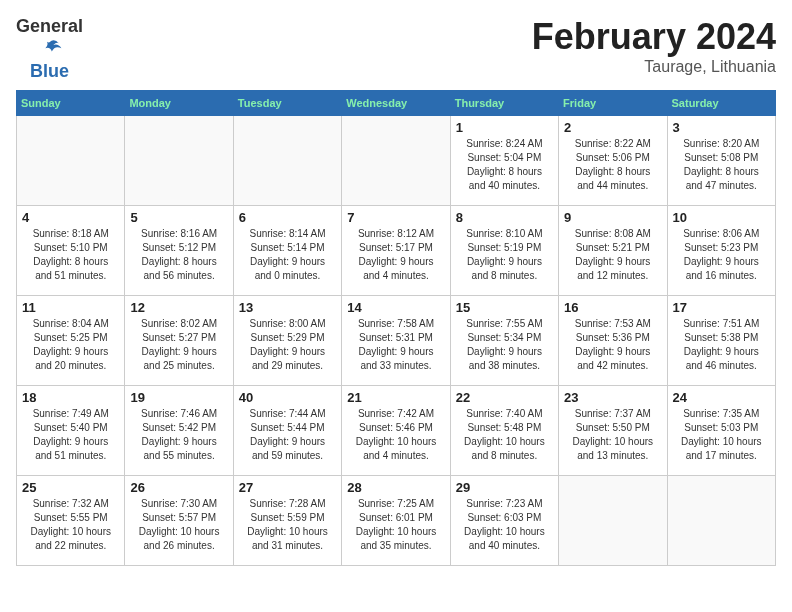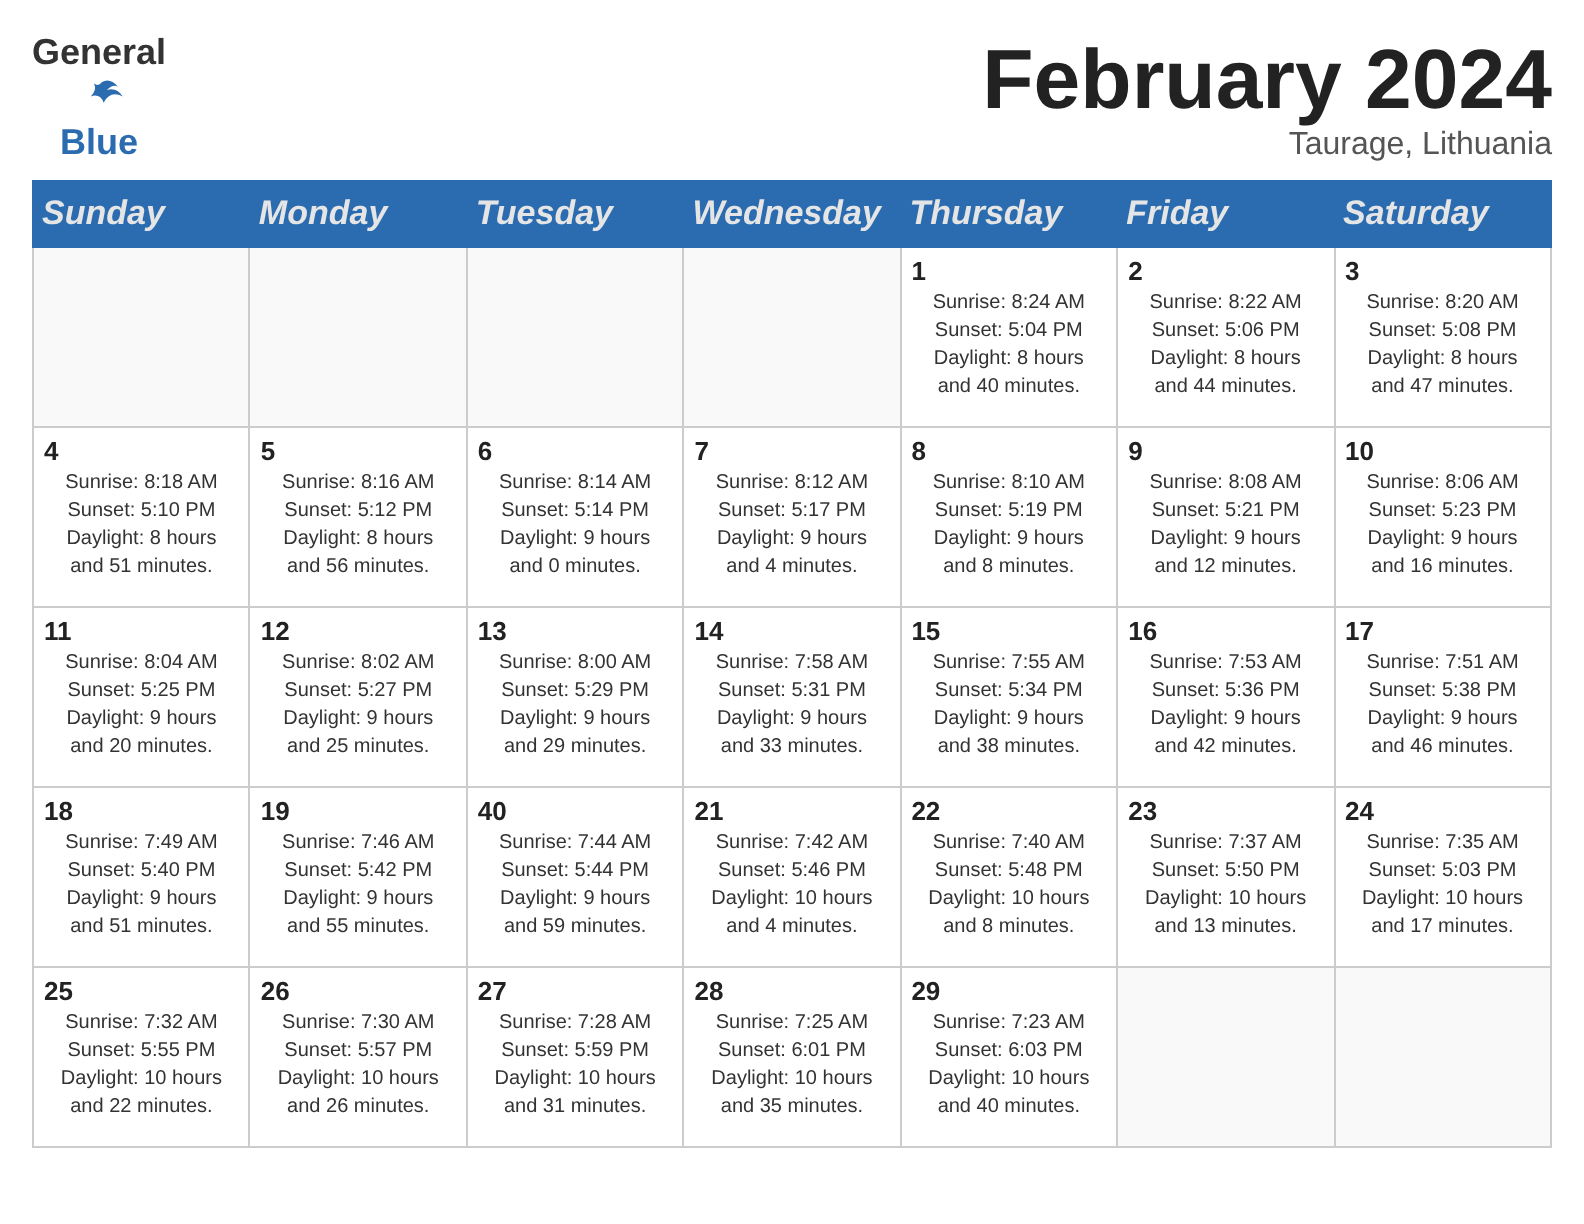--- a/index.html
+++ b/index.html
@@ -25,41 +25,40 @@
     }
     .logo-general { color: #333; }
     .logo-blue { color: #2b6cb0; }
     .logo-bird {
       width: 24px;
       height: 24px;
       margin-left: 2px;
     }
     .title-block { text-align: right; }
     .title-month {
-      font-size: 42px;
+      font-size: 36px;
       font-weight: bold;
       color: #222;
     }
     .title-location {
       font-size: 16px;
       color: #555;
     }
     table {
       width: 100%;
       border-collapse: collapse;
       table-layout: fixed;
     }
     thead th {
       background: #2b6cb0;
-      color: #e5e5e5;
+      color: #86efac;
       padding: 6px 4px;
-      font-size: 17px;
+      font-size: 11px;
       text-align: left;
       border: 1px solid #2b6cb0;
-      font-style: italic;
     }
     td {
       border: 1px solid #ccc;
       vertical-align: top;
       padding: 4px 5px;
       font-size: 10.5px;
       color: #333;
       height: 90px;
     }
     td.empty { background: #f9f9f9; }

